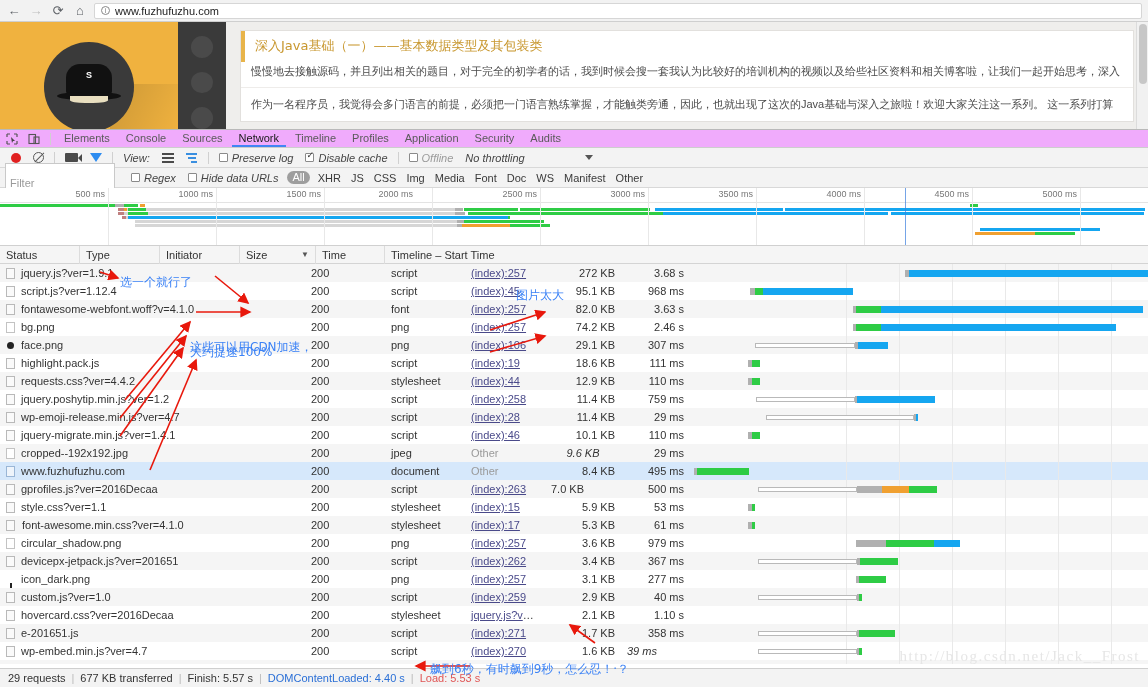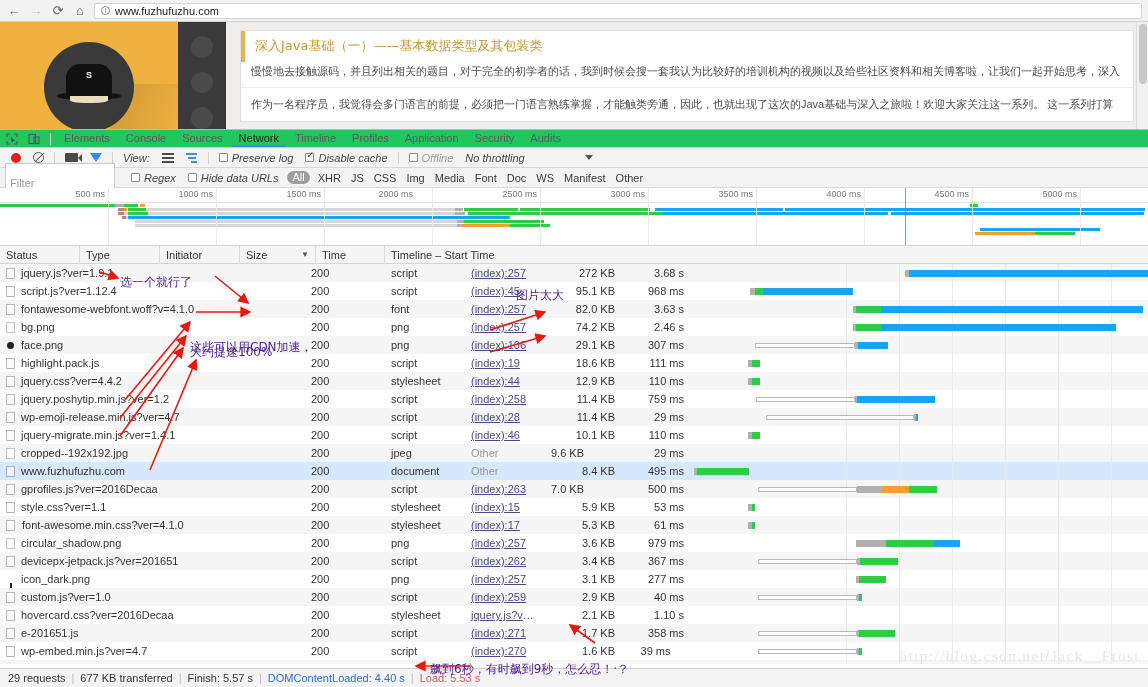--- a/index.html
+++ b/index.html
@@ -57,21 +57,21 @@
              border-top:1px solid #eeeceA; }
   .page-scroll{ position:absolute; right:0; top:0; bottom:0; width:12px; background:#f1f1f1;
                 border-left:1px solid #dcdcdc;}
   .page-scroll .thumb{ position:absolute; top:2px; left:2px; width:8px; height:60px;
                        background:#c7c7c7; border-radius:4px;}
 
   
   .dt{ background:#fff; }
   .dt-tabs{
     height:18px; display:flex; align-items:center; gap:2px;
-    background:#22c55e; border-bottom:1px solid #cdcdcd; padding-left:2px;
+    background:#f0abfc; border-bottom:1px solid #cdcdcd; padding-left:2px;
   }
   .dt-tool{ width:20px; height:17px; display:flex; align-items:center; justify-content:center;
             color:#5a5a5a; }
   .dt-sep{ width:1px;height:12px;background:#d0d0d0;margin:0 4px;}
   .dt-tab{ padding:0 7px; height:17px; line-height:17px; font-size:11px; color:#5a5a5a;
            border-bottom:2px solid transparent;}
   .dt-tab.active{ color:#1a1a1a; border-bottom:2px solid #4285f4; }
 
   .dt-toolbar{
     height:20px; display:flex; align-items:center; gap:0;
@@ -153,21 +153,21 @@
   .summary{
     position:absolute; left:0; right:0; bottom:0; height:19px; background:#f3f3f3;
     border-top:1px solid #cfcfcf; display:flex; align-items:center; padding-left:8px;
     font-size:11px; color:#333; gap:0;
   }
   .sep{ color:#bbb; padding:0 6px; }
   .blue{ color:#2a6fd6; }
   .red{ color:#e05555; }
 
   
-  .ann{ position:absolute; color:#4c1d95; font-size:12px;
+  .ann{ position:absolute; color:#3b82f6; font-size:12px;
         font-family:"DejaVu Sans","Liberation Sans",sans-serif; white-space:nowrap;
         pointer-events:none; }
   .annsvg{ position:absolute; left:0; top:0; width:1148px; height:687px; pointer-events:none;}
   .watermark{ position:absolute; right:8px; bottom:22px; font-size:15px; color:#e6e6e6;
               letter-spacing:1.5px; font-family:"Liberation Serif","DejaVu Serif",serif;}
   .vp{ position:relative; }
 </style>
 </head>
 <body>
 
@@ -489,21 +489,21 @@
           <div class="cell" style="width: 76px; text-align: right;">18.6 KB</div>
           <div class="cell" style="width: 69px; text-align: right;">111 ms</div>
           <div class="cell wf" style="flex: 1 1 0%; position: relative; padding: 0px;">
             <div class="seg" style="left: 58px; width: 4px; top: 6px; background: rgb(176, 176, 176);"></div>
             <div class="seg" style="left: 62px; width: 8px; top: 6px; background: rgb(46, 204, 69);"></div>
           </div>
         </div>
         <div class="row alt">
           <div class="cell c-name" style="width: 305px;">
             <span class="f-ic"></span>
-            <span>jquery.css?ver=4.4.2</span>
+            <span>requests.css?ver=4.4.2</span>
           </div>
           <div class="cell" style="width: 80px;">200</div>
           <div class="cell" style="width: 80px;">stylesheet</div>
           <div class="cell" style="width: 80px;"><span class="link">(index):44</span></div>
           <div class="cell" style="width: 76px; text-align: right;">12.9 KB</div>
           <div class="cell" style="width: 69px; text-align: right;">110 ms</div>
           <div class="cell wf" style="flex: 1 1 0%; position: relative; padding: 0px;">
             <div class="seg" style="left: 58px; width: 4px; top: 6px; background: rgb(176, 176, 176);"></div>
             <div class="seg" style="left: 62px; width: 8px; top: 6px; background: rgb(46, 204, 69);"></div>
           </div>
@@ -556,21 +556,21 @@
           </div>
         </div>
         <div class="row alt">
           <div class="cell c-name" style="width: 305px;">
             <span class="f-ic img"></span>
             <span>cropped--192x192.jpg</span>
           </div>
           <div class="cell" style="width: 80px;">200</div>
           <div class="cell" style="width: 80px;">jpeg</div>
           <div class="cell" style="width: 80px;"><span class="muted">Other</span></div>
-          <div class="cell" style="width: 76px; text-align: left;">9.6 KB</div>
+          <div class="cell" style="width: 76px; text-align: center; font-style: italic;">9.6 KB</div>
           <div class="cell" style="width: 69px; text-align: right;">29 ms</div>
           <div class="cell wf" style="flex: 1 1 0%; position: relative; padding: 0px;"></div>
         </div>
         <div class="row sel">
           <div class="cell c-name" style="width: 305px;">
             <span class="f-ic doc"></span>
             <span>www.fuzhufuzhu.com</span>
           </div>
           <div class="cell" style="width: 80px;">200</div>
           <div class="cell" style="width: 80px;">document</div>
@@ -722,21 +722,21 @@
         </div>
         <div class="row">
           <div class="cell c-name" style="width: 305px;">
             <span class="f-ic"></span>
             <span>wp-embed.min.js?ver=4.7</span>
           </div>
           <div class="cell" style="width: 80px;">200</div>
           <div class="cell" style="width: 80px;">script</div>
           <div class="cell" style="width: 80px;"><span class="link">(index):270</span></div>
           <div class="cell" style="width: 76px; text-align: right;">1.6 KB</div>
-          <div class="cell" style="width: 69px; text-align: center;">39 ms</div>
+          <div class="cell" style="width: 69px; text-align: left; font-style: italic;">39 ms</div>
           <div class="cell wf" style="flex: 1 1 0%; position: relative; padding: 0px;">
             <div class="queue" style="left: 68px; width: 99px;"></div>
             <div class="seg" style="left: 167px; width: 2px; top: 6px; background: rgb(176, 176, 176);"></div>
             <div class="seg" style="left: 169px; width: 3px; top: 6px; background: rgb(46, 204, 69);"></div>
           </div>
         </div>
         <div class="row alt">
           <div class="cell c-name" style="width: 305px;">
             <span class="f-ic img"></span>
             <span>search_icon.png</span>

